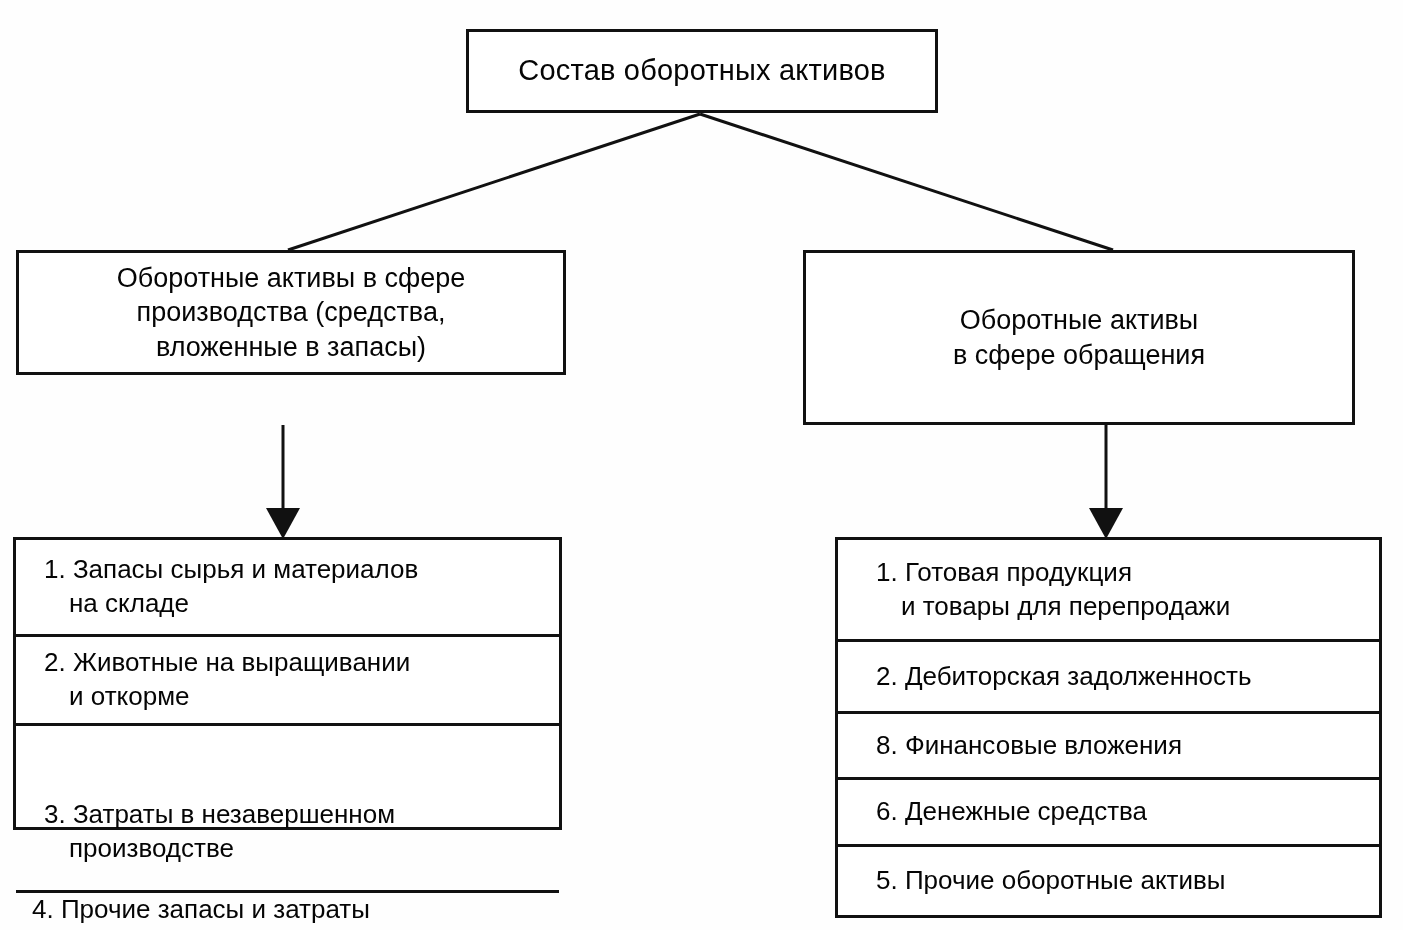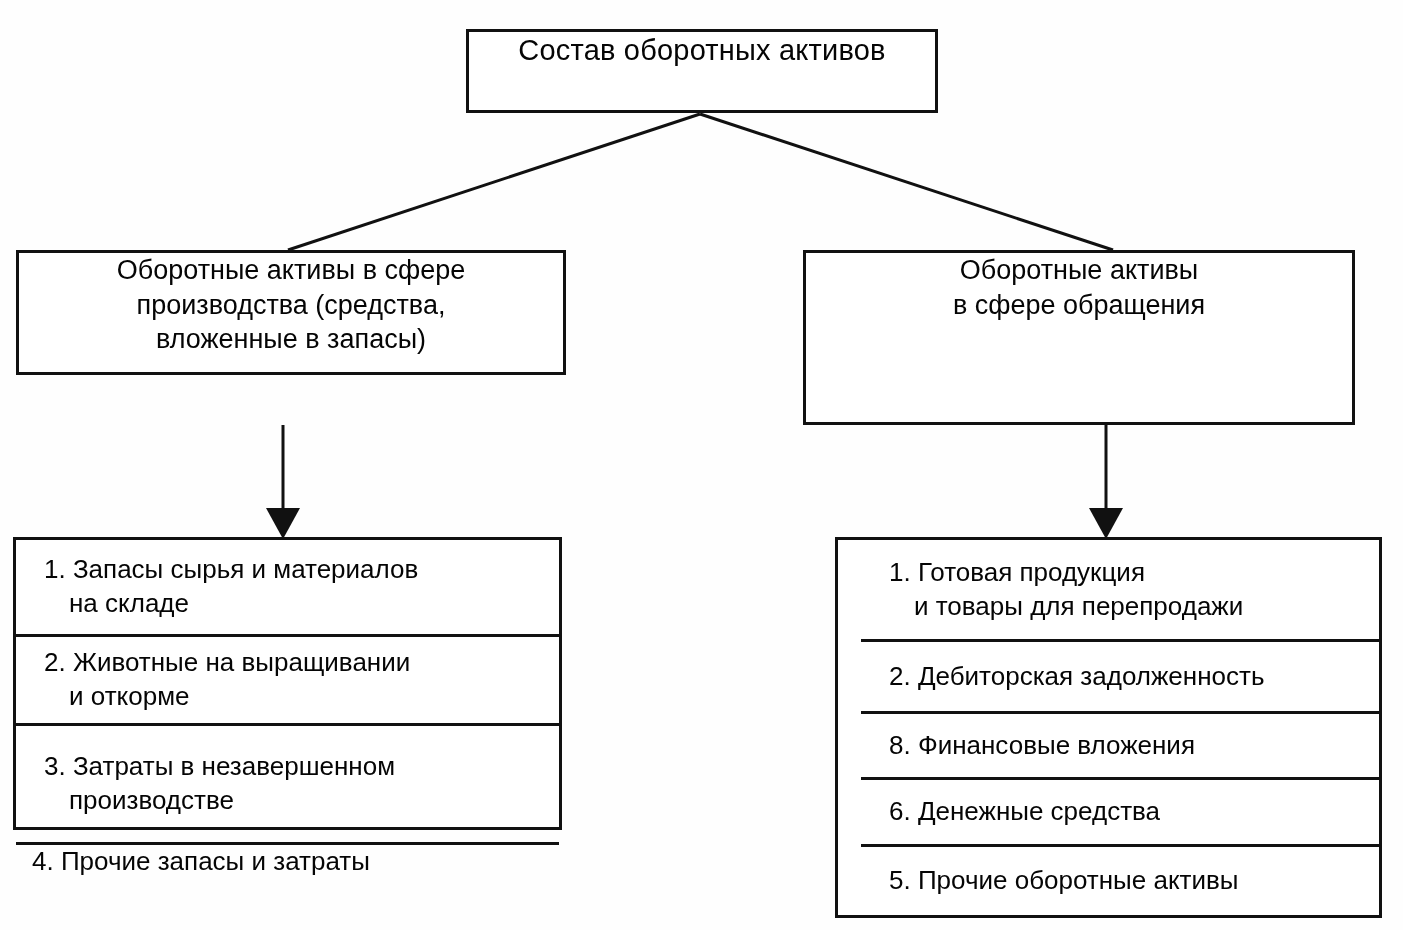--- a/index.html
+++ b/index.html
@@ -24,21 +24,21 @@
     width: 1403px;
     height: 930px;
     pointer-events: none;
   }
   .node {
     position: absolute;
     border: 3px solid #111111;
     background: #ffffff;
     box-sizing: border-box;
     display: flex;
-    align-items: flex-start;
+    align-items: center;
     justify-content: center;
     text-align: center;
     color: #050505;
     line-height: 1.28;
   }
   
   #node-root {
     left: 466px;
     top: 29px;
     width: 472px;
@@ -102,29 +102,29 @@
     padding-left: 16px;
   }
   .list-row .row-text {
     white-space: pre-line;
     text-indent: -25px;
     padding-left: 25px;
   }
   
   #list-production .list-row:nth-child(1) { flex: 0 0 97px; }
   #list-production .list-row:nth-child(2) { flex: 0 0 89px; align-items: center; }
-  #list-production .list-row:nth-child(3) { flex: 0 0 119px; }
+  #list-production .list-row:nth-child(3) { flex: 0 0 119px; margin-top: 48px; }
   #list-production .list-row:nth-child(4) { flex: 1 1 auto; }
   
   #list-circulation .list-row:nth-child(1) { flex: 0 0 102px; }
   #list-circulation .list-row:nth-child(2) { flex: 0 0 72px; }
   #list-circulation .list-row:nth-child(3) { flex: 0 0 66px; }
   #list-circulation .list-row:nth-child(4) { flex: 0 0 67px; }
   #list-circulation .list-row:nth-child(5) { flex: 1 1 auto; }
-  #list-circulation .list-row { padding-left: 28px; margin-left: 23px; }
+  #list-circulation .list-row { padding-left: 38px; }
 </style>
 </head>
 <body>
 
 <div id="canvas">
 
   <svg id="connectors" viewBox="0 0 1403 930">
 
     <line x1="700" y1="114" x2="288" y2="250" stroke="#111111" stroke-width="3"></line>
     <line x1="700" y1="114" x2="1113" y2="250" stroke="#111111" stroke-width="3"></line>

